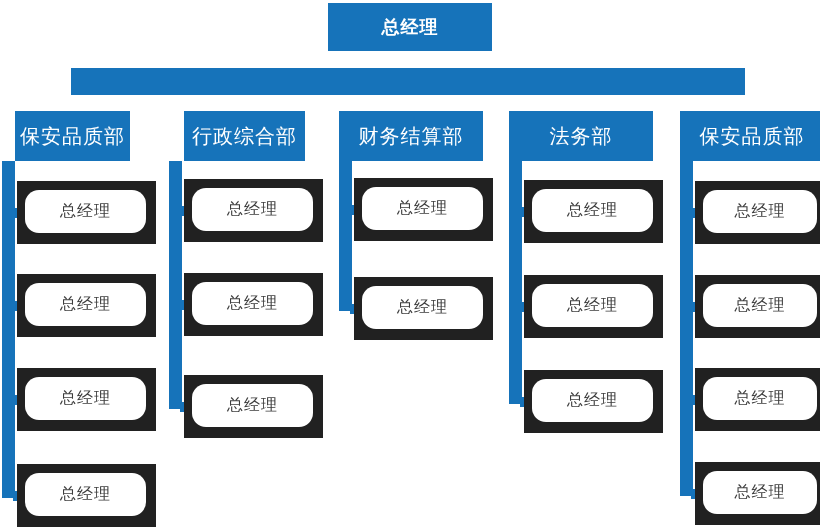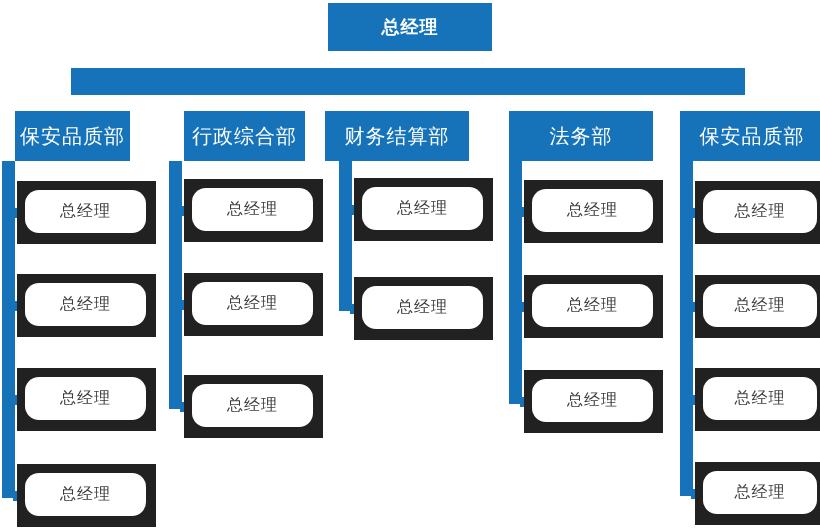--- a/index.html
+++ b/index.html
@@ -81,21 +81,21 @@
         <div class="child-card" style="width: 121px;">
           <span>总经理</span>
         </div>
       </div>
       <div class="stub blue" style="left: 180px; top: 402px;"></div>
       <div class="child-plate" style="left: 184px; top: 375px;">
         <div class="child-card" style="width: 121px;">
           <span>总经理</span>
         </div>
       </div>
-      <div class="dept-header blue" style="left: 325px; width: 144px;">
+      <div class="dept-header blue" style="left: 339px; width: 144px;">
         <span>财务结算部</span>
       </div>
       <div class="spine blue" style="left: 339px; height: 150px;"></div>
       <div class="stub blue" style="left: 350px; top: 205px;"></div>
       <div class="child-plate" style="left: 354px; top: 178px;">
         <div class="child-card" style="width: 121px;">
           <span>总经理</span>
         </div>
       </div>
       <div class="stub blue" style="left: 350px; top: 304px;"></div>

